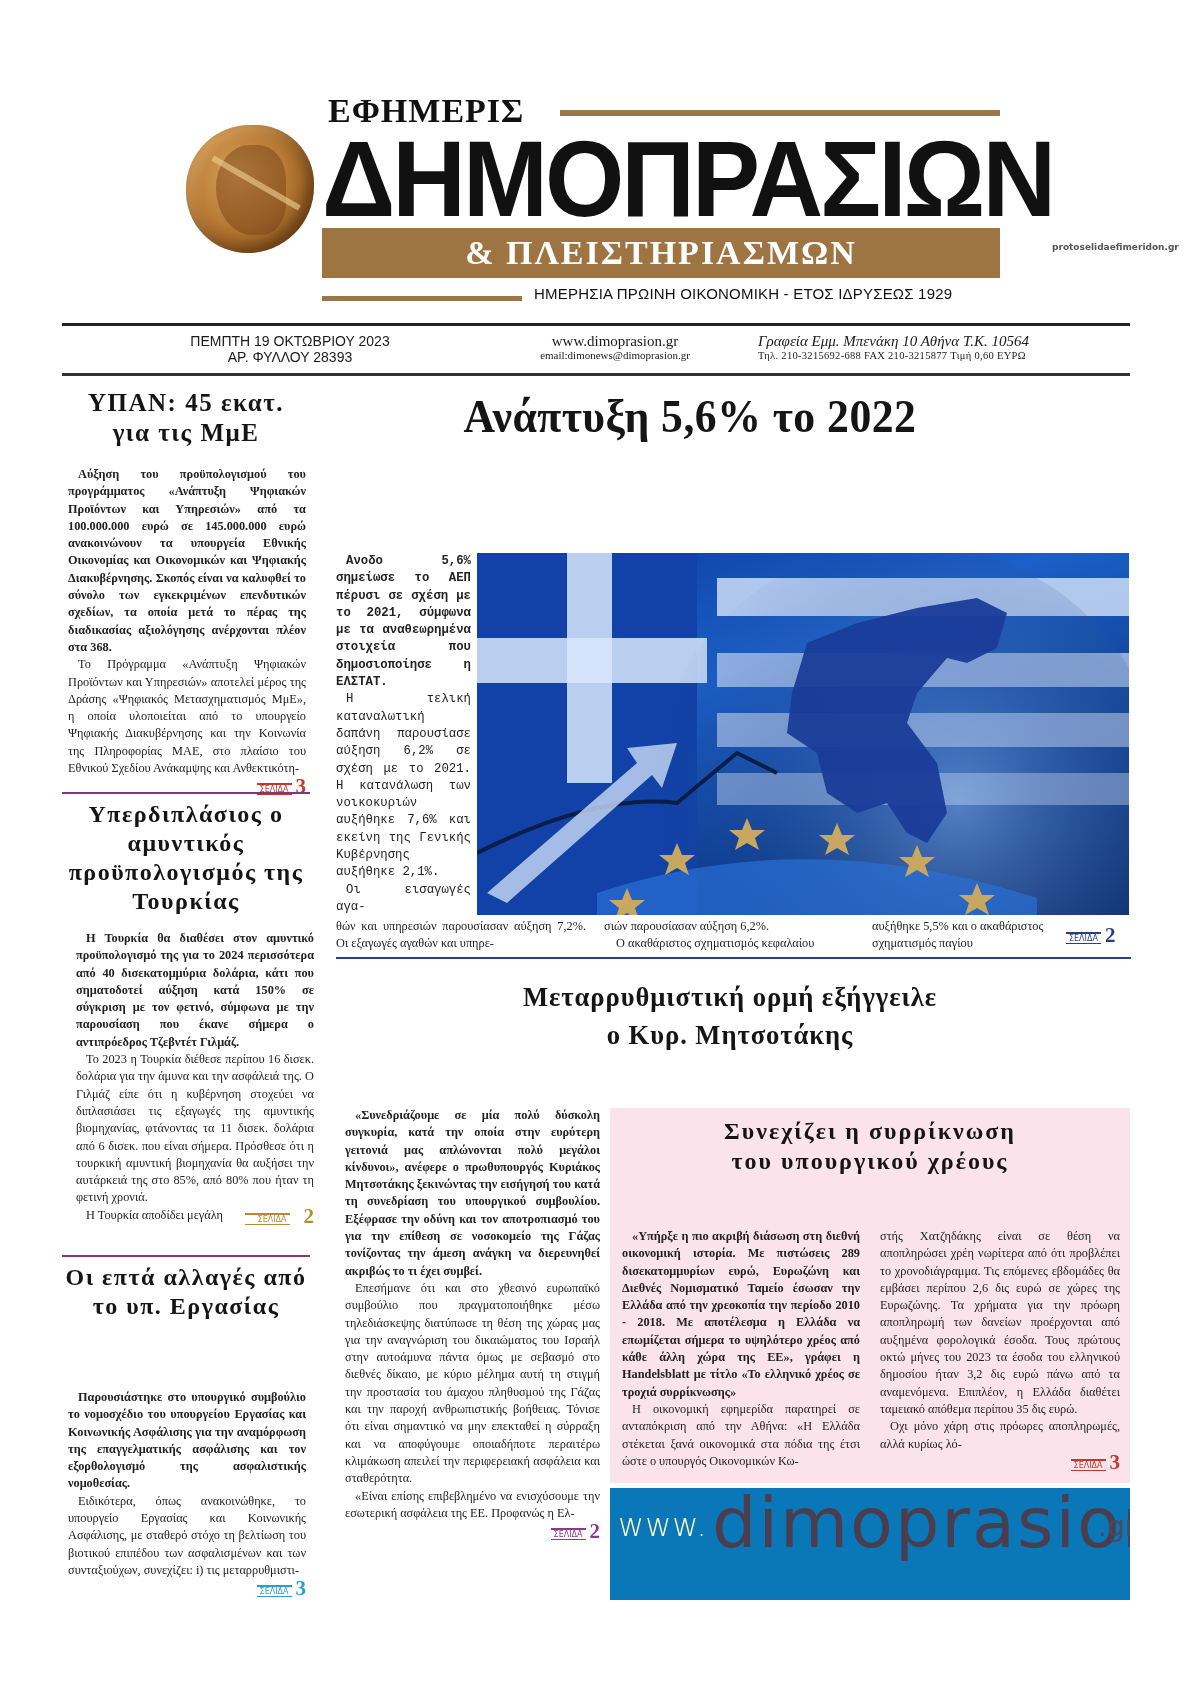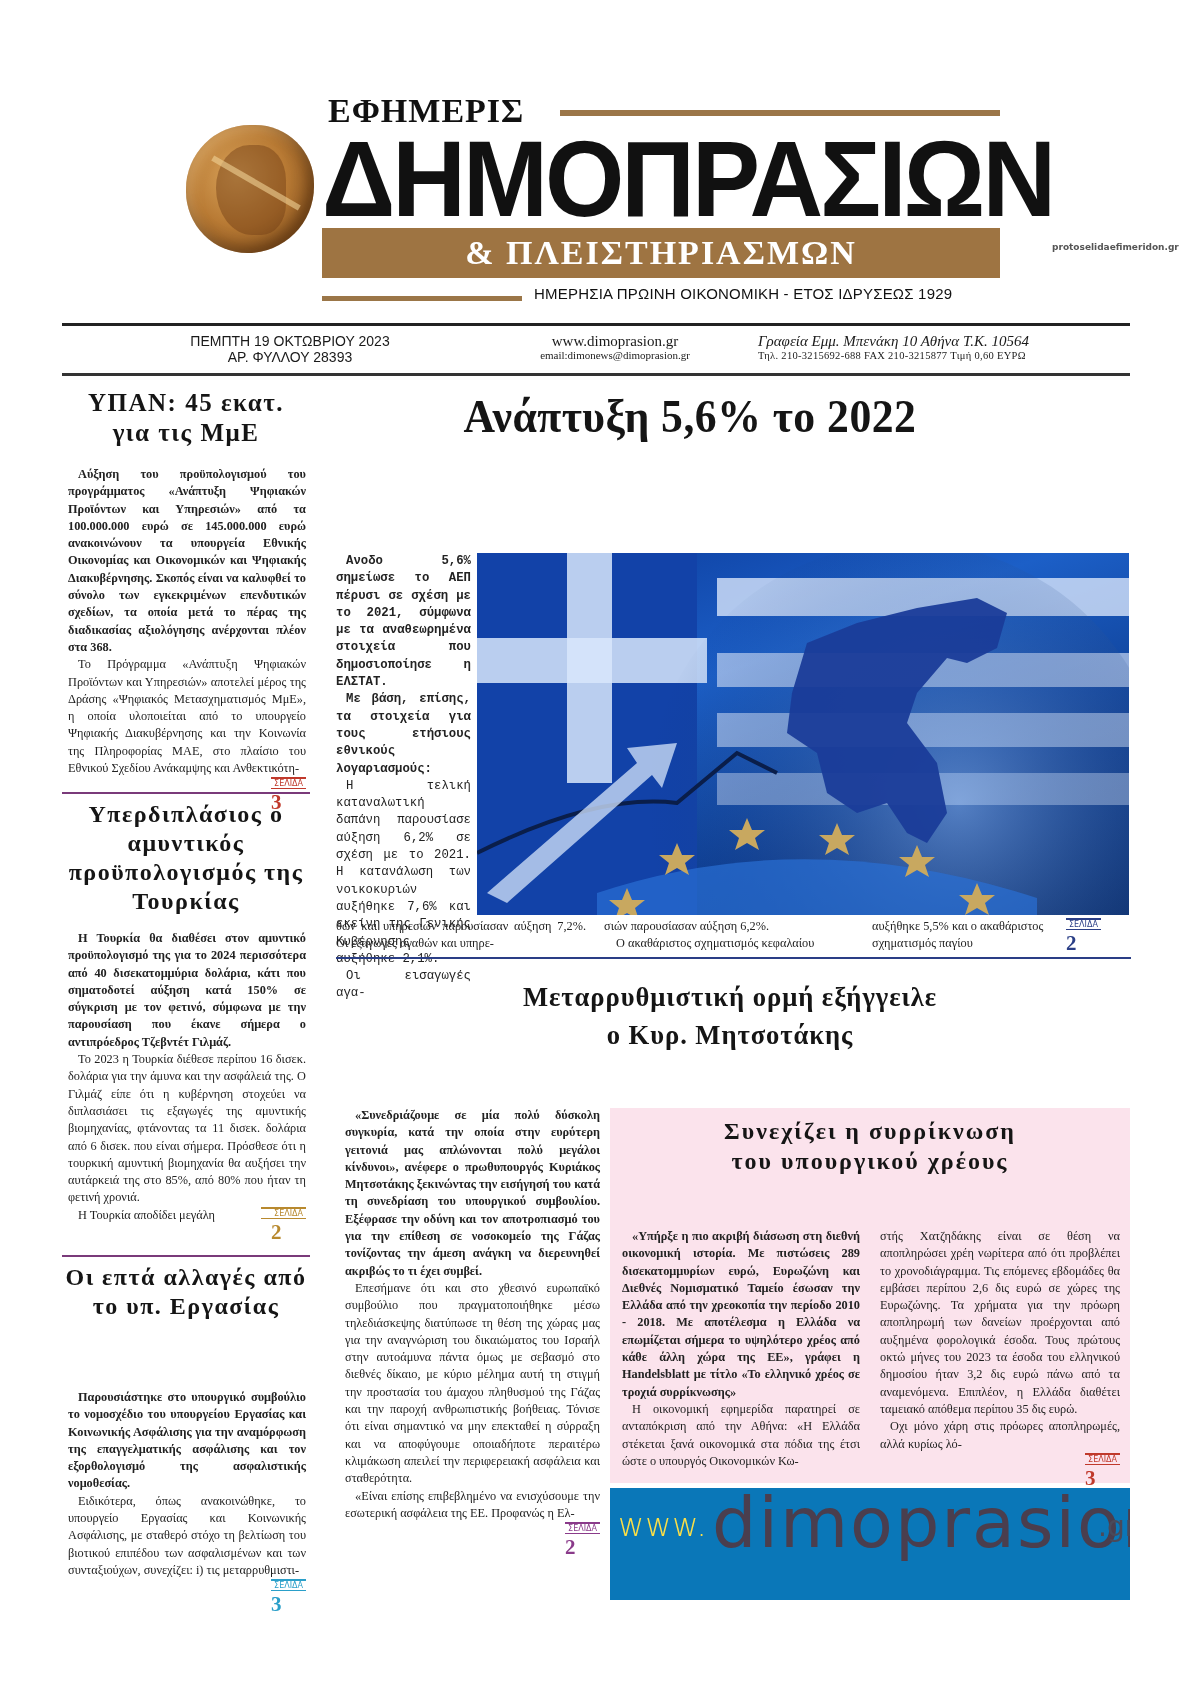--- a/index.html
+++ b/index.html
@@ -43,28 +43,28 @@
   .info-office { position: absolute; left: 758px; top: 333px; width: 372px; text-align: left; }
   .info-office .o1 { font-size: 15px; line-height: 16px; font-style: italic; }
   .info-office .o2 { font-size: 10.5px; line-height: 14px; letter-spacing: 0.3px; }
 
   
   .col-text { font-size: 12.3px; line-height: 17.3px; text-align: justify; color: #222; }
   .col-text p { text-indent: 10px; }
   .col-text .lead { font-weight: bold; }
   .hl { font-family: "Liberation Serif", serif; font-weight: bold; text-align: center; color: #151515; }
 
-  .cont { display: inline-flex; align-items: flex-start; gap: 4px; float: right; flex-direction: column; }
+  .cont { display: inline-flex; align-items: flex-end; gap: 4px; float: right; }
   .cont .tag { font-size: 8px; padding: 0 3px; border-top: 2px solid; border-bottom: 1px solid; line-height: 9px; font-family: "DejaVu Sans", sans-serif; }
   .cont .pg { font-size: 21px; font-weight: bold; font-family: "Liberation Serif", serif; line-height: 18px; }
   .h-ypan { position: absolute; left: 62px; top: 388px; width: 248px; font-size: 25px; line-height: 30px; letter-spacing: 1.5px; }
   .t-ypan { position: absolute; left: 68px; top: 466px; width: 238px; }
   .rule-purple { position: absolute; height: 2px; background: #7a3a7a; }
   .h-turk { position: absolute; left: 62px; top: 800px; width: 248px; font-size: 24px; line-height: 29px; letter-spacing: 1.5px; }
-  .t-turk { position: absolute; left: 68px; top: 930px; width: 238px; }
+  .t-turk { position: absolute; left: 76px; top: 930px; width: 238px; }
   .h-erg { position: absolute; left: 62px; top: 1263px; width: 248px; font-size: 24px; line-height: 29px; letter-spacing: 1.5px; }
   .t-erg { position: absolute; left: 68px; top: 1389px; width: 238px; }
 
   
   .h-main { position: absolute; left: 340px; top: 390px; width: 700px; font-size: 46px; line-height: 54px; letter-spacing: 0.5px; font-family: "Liberation Serif", serif; transform: scaleX(0.95); }
   .t-main { position: absolute; left: 336px; top: 553px; width: 135px; font-family: Liberation Mono, monospace; }
   .t-main-bottom { position: absolute; left: 336px; top: 918px; width: 795px; display: flex; gap: 18px; }
   .t-main-bottom .c { width: 250px; font-size: 12.3px; line-height: 17px; color: #222; }
   .main-photo { position: absolute; left: 477px; top: 553px; width: 652px; height: 362px; overflow: hidden;
     background: linear-gradient(160deg, #0b3a9a 0%, #1c5fc7 35%, #0d3c8f 70%, #0a2e6e 100%); }
@@ -74,21 +74,21 @@
   .h-mits { position: absolute; left: 400px; top: 978px; width: 660px; font-size: 28px; line-height: 38px; letter-spacing: 1px; transform: scaleX(0.95); }
   .t-mits { position: absolute; left: 345px; top: 1107px; width: 255px; }
 
   
   .debt-box { position: absolute; left: 610px; top: 1108px; width: 520px; height: 375px; background: #fbe3ec; }
   .h-debt { position: absolute; left: 610px; top: 1116px; width: 520px; font-size: 24px; line-height: 30px; letter-spacing: 2px; }
   .t-debt1 { position: absolute; left: 622px; top: 1228px; width: 238px; }
   .t-debt2 { position: absolute; left: 880px; top: 1228px; width: 240px; }
 
   .ad-banner { position: absolute; left: 610px; top: 1488px; width: 520px; height: 112px; background: #0a77b8; overflow: hidden; }
-  .ad-banner .www { position: absolute; left: 8px; top: 18px; font-size: 32px; color: #fde047; font-family: "DejaVu Sans", sans-serif; font-weight: 300; letter-spacing: 1px; }
+  .ad-banner .www { position: absolute; left: 8px; top: 18px; font-size: 32px; color: #fef9c3; font-family: "DejaVu Sans", sans-serif; font-weight: 300; letter-spacing: 1px; }
   .ad-banner .dom { position: absolute; left: 102px; top: -6px; font-size: 70px; color: #4a3e4e; font-family: "DejaVu Sans", sans-serif; letter-spacing: 2px; }
   .ad-banner .tld { position: absolute; left: 488px; top: 22px; font-size: 28px; color: #4a4a5a; font-family: "DejaVu Sans", sans-serif; }
 </style>
 </head>
 <body>
 
 <div class="coin">
   <div class="face"></div>
   <div class="band"></div>
 </div>
@@ -151,21 +151,20 @@
   <p>Ειδικότερα, όπως ανακοινώθηκε, το υπουργείο Εργασίας και Κοινωνικής Ασφάλισης, με σταθερό στόχο τη βελτίωση του βιοτικού επιπέδου των ασφαλισμένων και των συνταξιούχων, συνεχίζει: i) τις μεταρρυθμιστι-</p>
   <div class="cont" style="color:#2a9fc9">
     <span class="tag">ΣΕΛΙΔΑ</span>
     <span class="pg">3</span>
   </div>
 </div>
 
 <div class="hl h-main">Ανάπτυξη 5,6% το 2022</div>
 <div class="col-text t-main">
   <p class="lead">Ανοδο 5,6% σημείωσε το ΑΕΠ πέρυσι σε σχέση με το 2021, σύμφωνα με τα αναθεωρημένα στοιχεία που δημοσιοποίησε η ΕΛΣΤΑΤ.</p>
-  <p class="lead">Με βάση, επίσης, τα στοιχεία για τους ετήσιους εθνικούς λογαριασμούς:</p>
   <p>Η τελική καταναλωτική δαπάνη παρουσίασε αύξηση 6,2% σε σχέση με το 2021. Η κατανάλωση των νοικοκυριών αυξήθηκε 7,6% και εκείνη της Γενικής Κυβέρνησης αυξήθηκε 2,1%.</p>
   <p>Οι εισαγωγές αγα-</p>
 </div>
 <div class="main-photo">
   <svg width="652" height="362" viewBox="0 0 652 362">
     <defs>
       <radialGradient id="glow" cx="60%" cy="50%" r="60%">
         <stop offset="0%" stop-color="#8fb8f0" stop-opacity="0.55"></stop>
         <stop offset="100%" stop-color="#0a2e6e" stop-opacity="0"></stop>
       </radialGradient>

